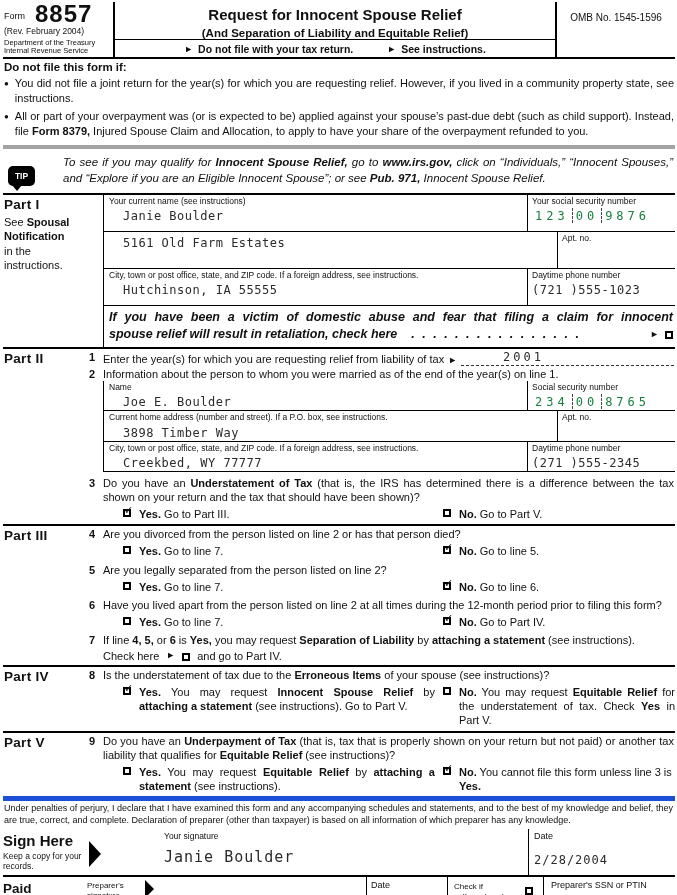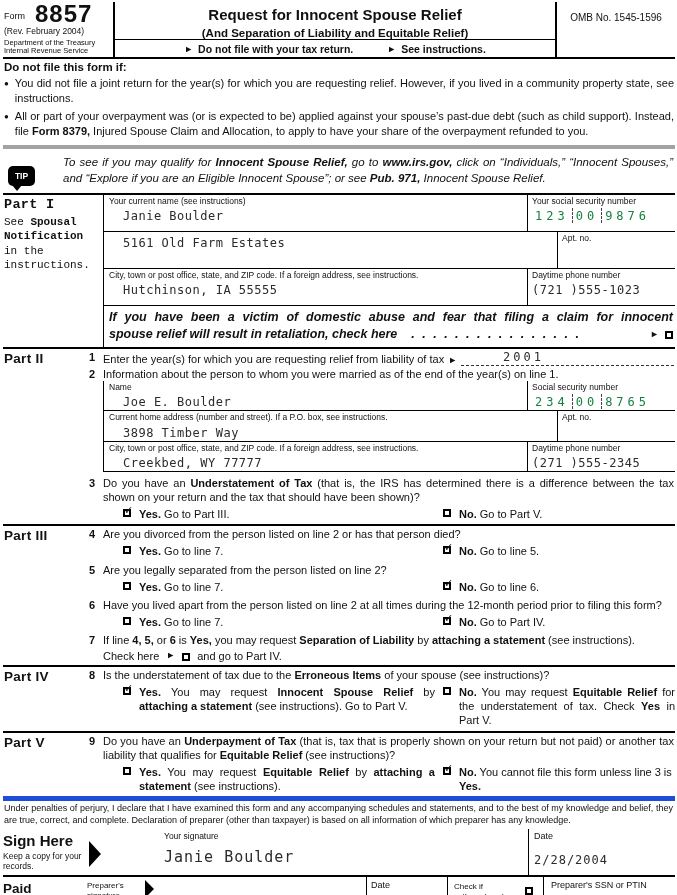--- a/index.html
+++ b/index.html
@@ -31,21 +31,21 @@
   .bullet .b-t { flex:1; text-align:justify; }
 
   
   .tiprow { border-top:4px solid #a3a3a3; display:flex; gap:28px; padding:6px 2px 7px 5px; align-items:flex-end; }
   .tipicon { width:27px; height:20px; background:#000; border-radius:5px; color:#fff; font-size:8.5px; font-weight:bold; display:flex; align-items:center; justify-content:center; position:relative; flex:none; margin-top:2px; }
   .tipicon::after { content:""; position:absolute; left:4px; bottom:-5px; border-left:5px solid transparent; border-right:5px solid transparent; border-top:6px solid #000; }
   .tiptext { flex:1; font-size:11.5px; font-style:italic; line-height:1.35; text-align:justify; }
 
   
   .part { display:flex; border-top:2px solid #000; }
-  .plabel { width:100px; padding:2px 2px 0 1px;font-family:Liberation Mono, monospace; }
+  .plabel { width:100px; padding:2px 2px 0 1px; }
   .plabel2 { width:86px; padding:2px 2px 0 1px; }
   .plab { font-weight:bold; font-size:13.5px; letter-spacing:0.3px; }
   .pside { font-size:11px; line-height:1.3; margin-top:3px; }
   .pbody { flex:1; min-width:0; }
   .ptable { border-left:1px solid #000; }
 
   .frow { display:flex; border-bottom:1px solid #000; }
   .p1 .frow { min-height:37px; }
   .p2t .frow { min-height:29px; }
   .fcell { flex:1; padding:1px 2px 1px 5px; min-width:0; }

